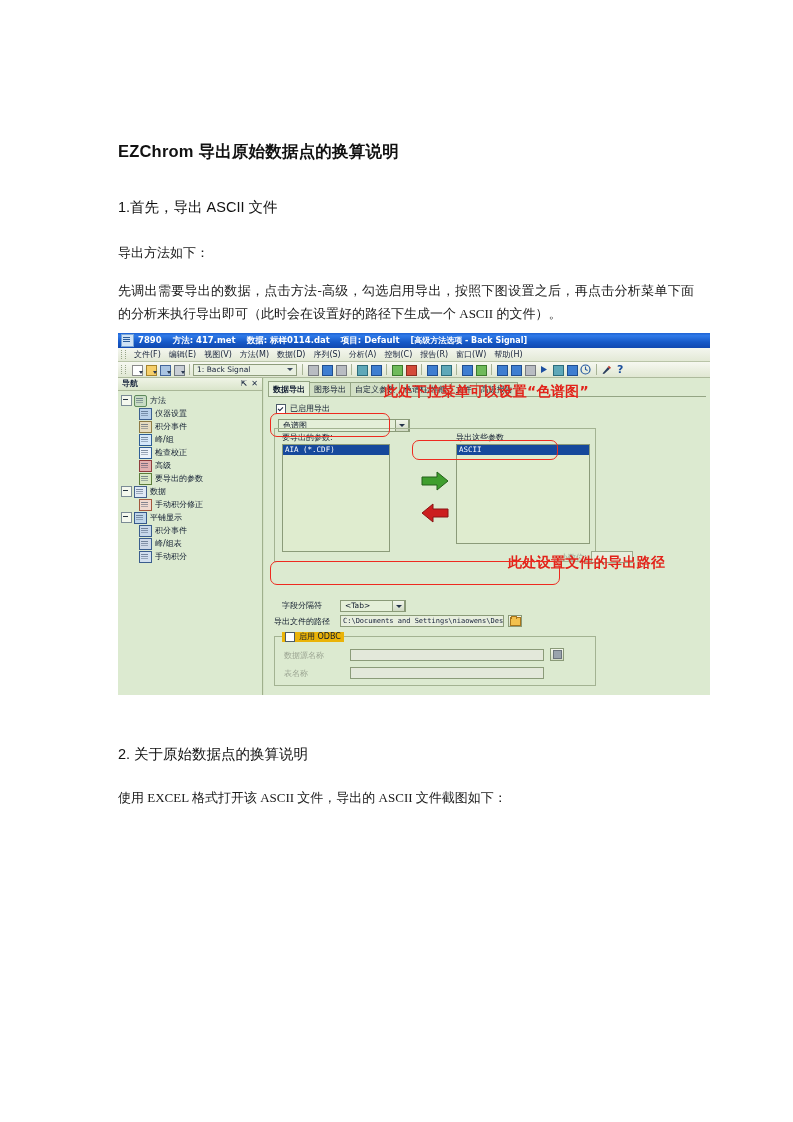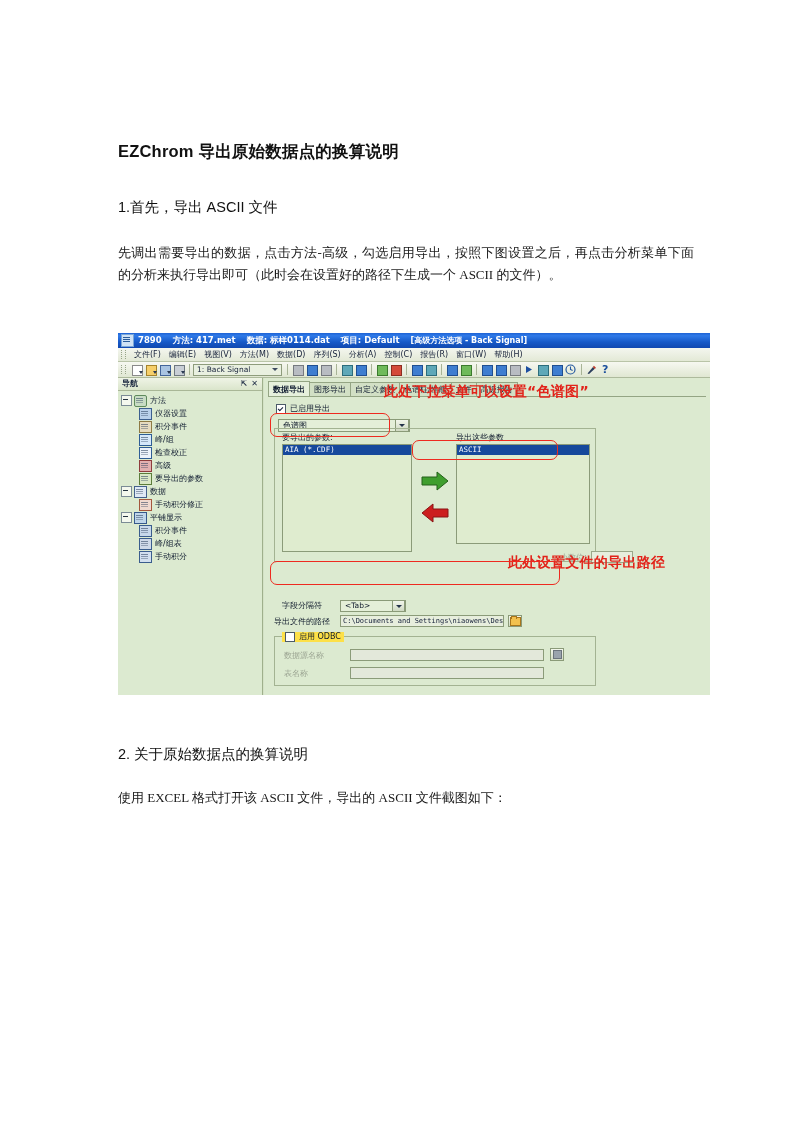--- a/index.html
+++ b/index.html
@@ -173,21 +173,21 @@
     border-right: 2px solid transparent;
     border-top: 3px solid #2a3a52;
   }
   .tsep {
     width: 1px; height: 11px;
     background: #a8b496;
     margin: 0 3px;
     flex: 0 0 auto;
   }
   .tcombo {
-    width: 89px; height: 12px;
+    width: 104px; height: 12px;
     background: #e9f0e0;
     border: 1px solid #8e9c7c;
     display: flex; align-items: center;
     justify-content: space-between;
     padding: 0 1px 0 3px;
     box-sizing: border-box;
     font-size: 7.5px;
     color: #16213a;
     margin-right: 2px;
     flex: 0 0 auto;
@@ -485,20 +485,21 @@
   }
 </style>
 </head>
 <body>
 
 <div class="page">
 
   <div class="doc-body">
     <h1 class="doc-title">EZChrom 导出原始数据点的换算说明</h1>
     <h2 class="doc-h2">1.首先，导出 ASCII 文件</h2>
+    <p class="doc-p">导出方法如下：</p>
     <p class="doc-p last">先调出需要导出的数据，点击方法-高级，勾选启用导出，按照下图设置之后，再点击分析菜单下面的分析来执行导出即可（此时会在设置好的路径下生成一个 ASCII 的文件）。</p>
   </div>
 
   <div class="shot">
 
     <div class="titlebar">
       <span class="tb-ico"></span>
       <span class="tb-seg">7890</span>
       <span class="tb-seg">方法: 417.met</span>
       <span class="tb-seg">数据: 标样0114.dat</span>
@@ -729,21 +730,21 @@
       <div class="fmt-combo">
         <span>色谱图</span>
         <span class="btn">
             <i></i>
           </span>
       </div>
 
       <div class="grp" style="left:10px; top:50px; width:322px; height:134px;"></div>
 
       <div class="lb-label" style="left:18px; top:56px;">要导出的参数:</div>
-      <div class="listbox" style="left:18px; top:66px; width:130px; height:108px;">
+      <div class="listbox" style="left:18px; top:66px; width:108px; height:108px;">
         <div class="lb-item sel">AIA (*.CDF)</div>
       </div>
 
       <div class="lb-label" style="left:192px; top:56px;">导出这些参数</div>
       <div class="listbox" style="left:192px; top:66px; width:134px; height:100px;">
         <div class="lb-item sel">ASCII</div>
       </div>
 
       <div class="arrow-btn arrow-right" style="left:156px; top:92px;">
         <svg width="30" height="22" viewBox="0 0 30 22" aria-hidden="true">
@@ -767,21 +768,21 @@
           </span>
       </div>
 
       <div class="lbl" style="position:absolute; left:10px; top:240px;">导出文件的路径</div>
       <div class="tfield" style="position:absolute; left:76px; top:237px; width:164px; height:12px;">C:\Documents and Settings\niaowens\Deskt</div>
       <div class="browse-btn" style="left:244px; top:237px;">
         <span class="folder"></span>
       </div>
 
       <div class="grp" style="left:10px; top:258px; width:322px; height:50px;"></div>
-      <div class="row" style="position:absolute; left:18px; top:254px; background:#fde047; padding:0 3px;">
+      <div class="row" style="position:absolute; left:18px; top:254px; background:#eab308; padding:0 3px;">
         <span class="chk"></span>
         <span class="lbl">启用 ODBC</span>
       </div>
       <div class="lbl dim" style="position:absolute; left:20px; top:274px;">数据源名称</div>
       <div class="tfield disabled" style="position:absolute; left:86px; top:271px; width:194px; height:12px;"></div>
       <div class="odbc-btn" style="left:286px; top:270px;">
           <span class="inner"></span>
         </div>
       <div class="lbl dim" style="position:absolute; left:20px; top:292px;">表名称</div>
       <div class="tfield disabled" style="position:absolute; left:86px; top:289px; width:194px; height:12px;"></div>

